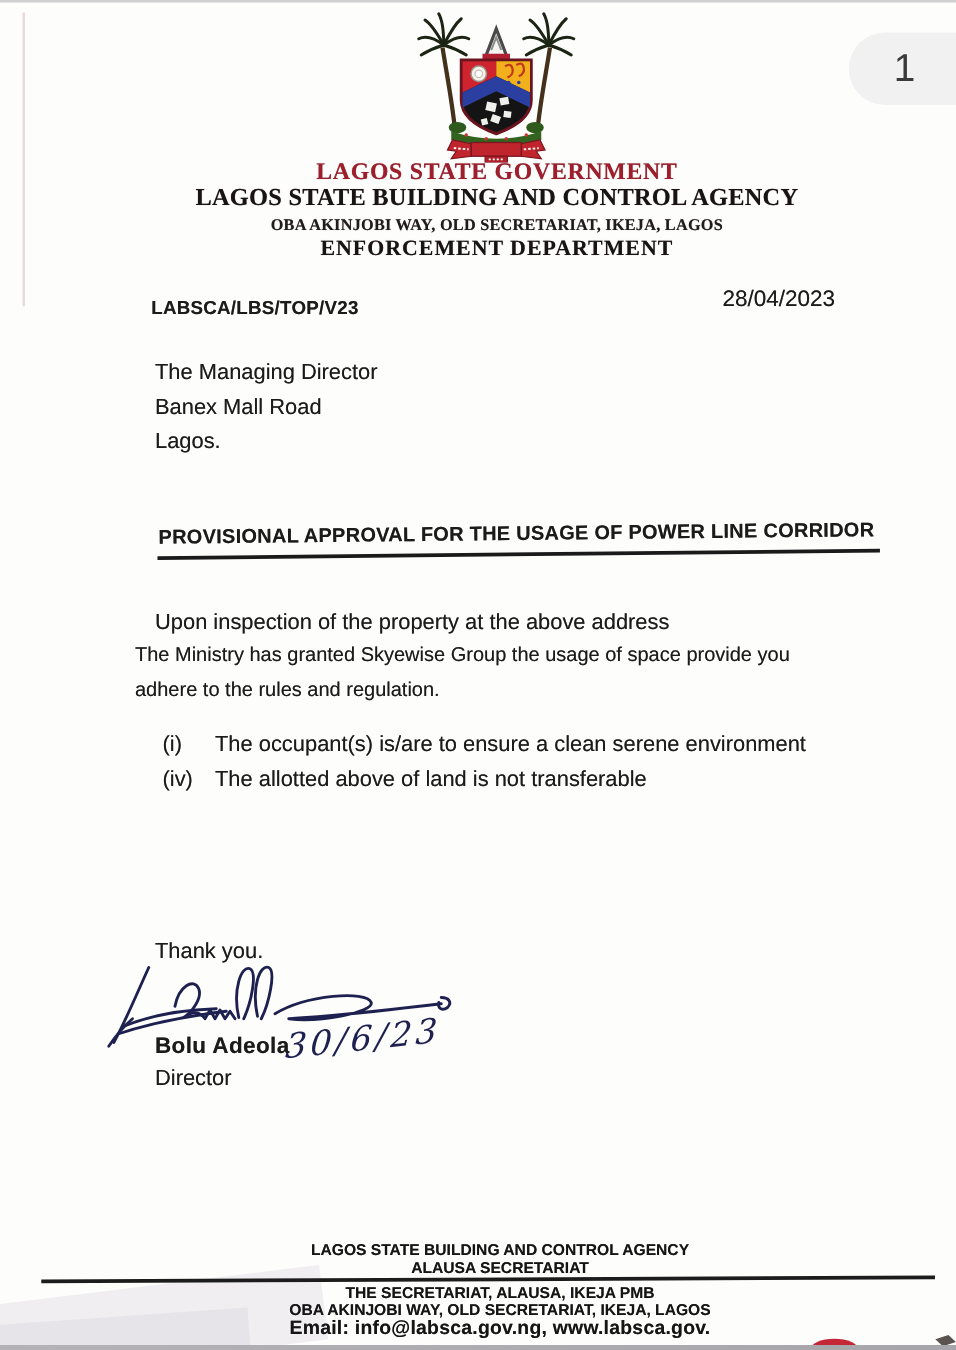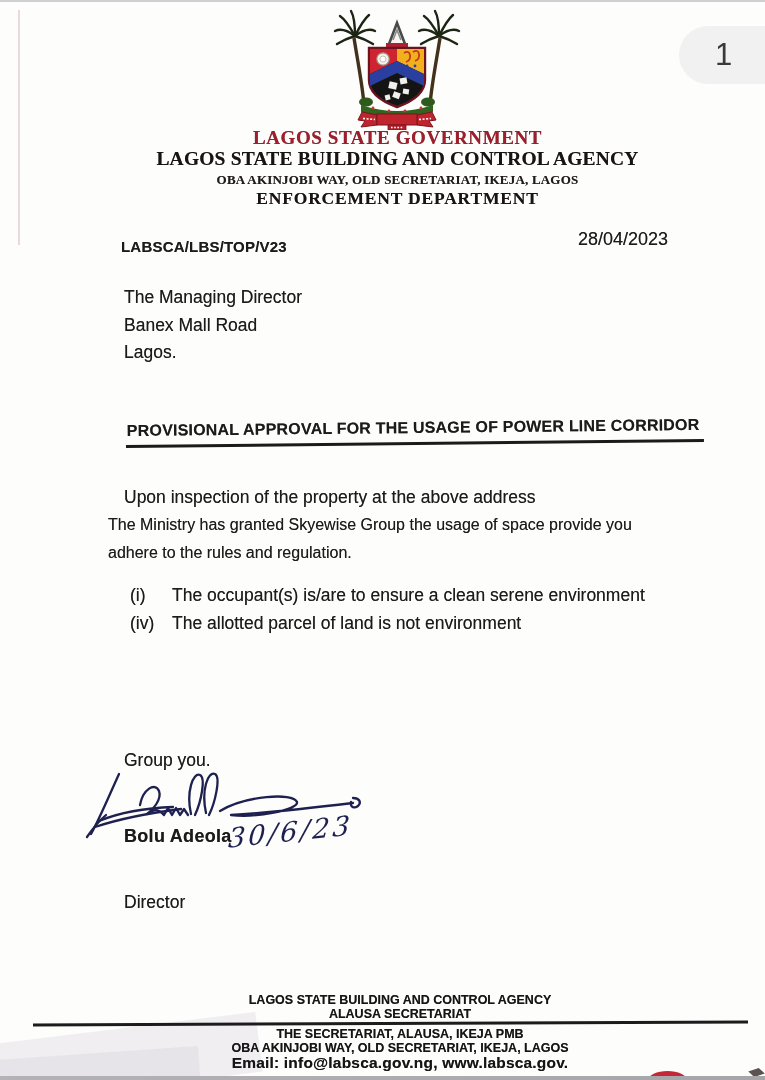--- a/index.html
+++ b/index.html
@@ -45,21 +45,21 @@
   .cond-row{display:flex;}
   .cond-marker{width:42px;flex:none;}
   .cond-text{width:520px;}
   .thankyou{position:absolute;left:124px;top:750px;font-size:17.5px;}
   .sig-svg{position:absolute;left:85px;top:758px;}
   .hand-date{
     position:absolute;left:228px;top:816px;font-family:"DejaVu Serif",serif;font-style:italic;
     font-size:27px;color:#1e2150;letter-spacing:3px;transform:rotate(-6deg) skewX(-10deg);
   }
   .sig-name{position:absolute;left:124px;top:826px;font-size:18px;font-weight:bold;letter-spacing:.3px;}
-  .sig-title{position:absolute;left:124px;top:852px;font-size:17.5px;margin-top:40px;}
+  .sig-title{position:absolute;left:124px;top:852px;font-size:17.5px;}
   
   .ft{position:absolute;left:20px;width:760px;text-align:center;font-weight:bold;color:#151515;text-shadow:0 0 .5px rgba(25,25,25,.6);}
   .ft-1{top:993px;font-size:12.5px;}
   .ft-2{top:1007px;font-size:12.5px;}
   .ft-div{position:absolute;left:33px;top:1022px;width:715px;height:2.5px;background:#1c1c1c;transform:rotate(-.25deg);}
   .ft-3{top:1027px;font-size:12.5px;}
   .ft-4{top:1041px;font-size:12.5px;}
   .ft-email{top:1054px;font-size:15.5px;letter-spacing:.2px;}
 </style>
 </head>
@@ -161,25 +161,25 @@
   <div class="para1 doc">Upon inspection of the property at the above address</div>
   <div class="para2 doc">The Ministry has granted Skyewise Group the usage of space provide you adhere to the rules and regulation.</div>
 
   <div class="conditions doc">
     <div class="cond-row">
       <span class="cond-marker">(i)</span>
       <span class="cond-text">The occupant(s) is/are to ensure a clean serene environment</span>
     </div>
     <div class="cond-row">
       <span class="cond-marker">(iv)</span>
-      <span class="cond-text">The allotted parcel of land is not environment</span>
+      <span class="cond-text">The allotted above of land is not transferable</span>
     </div>
   </div>
 
-  <div class="thankyou doc">Group you.</div>
+  <div class="thankyou doc">Thank you.</div>
 
   <svg class="sig-svg" width="290" height="85" viewBox="0 0 290 85">
     <g stroke="#1e2150" stroke-width="2.3" fill="none" stroke-linecap="round" stroke-linejoin="round">
       <path d="M34,16 C24,38 14,62 6,76"></path>
       <path d="M2,79 C8,70 14,63 21,57"></path>
       <path d="M14,63 C36,54 58,50 88,49"></path>
       <path d="M10,69 C40,59 72,54 96,51"></path>
       <path d="M55,47 C58,31 70,24 74,33 C77,41 68,52 62,56 C70,49 76,53 79,57 L83,50 L87,57 L91,50 L95,57 L99,51 L103,57"></path>
       <path d="M106,56 C101,34 108,14 115,17 C121,20 116,44 110,57"></path>
       <path d="M121,55 C116,32 123,13 130,16 C136,19 130,45 124,57"></path>

